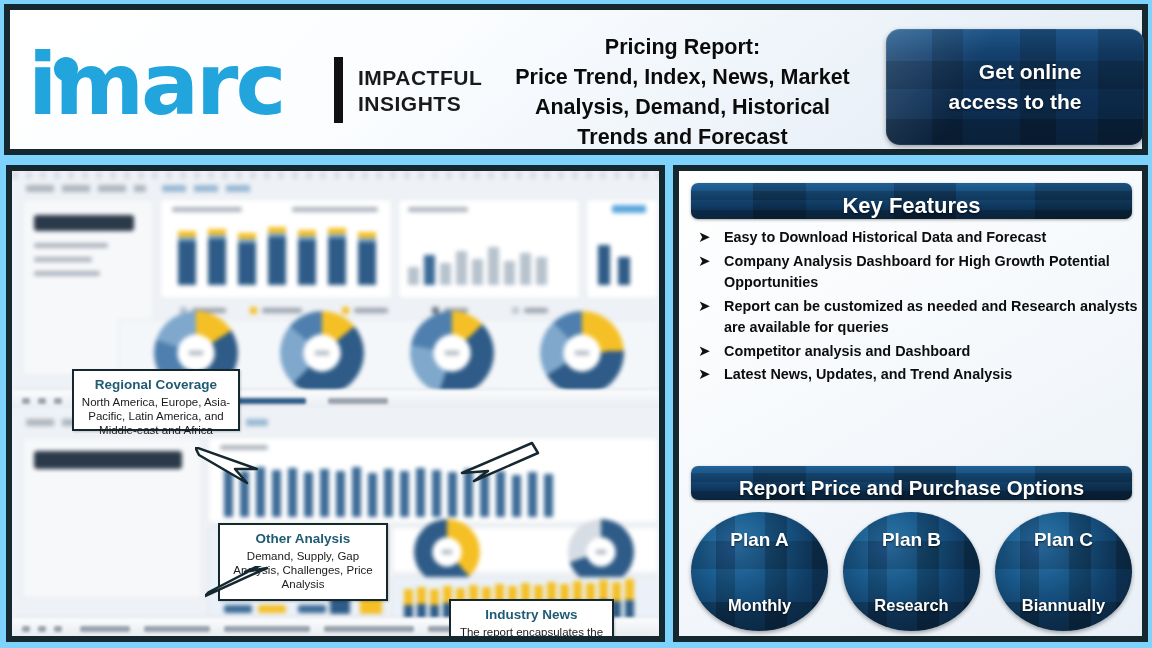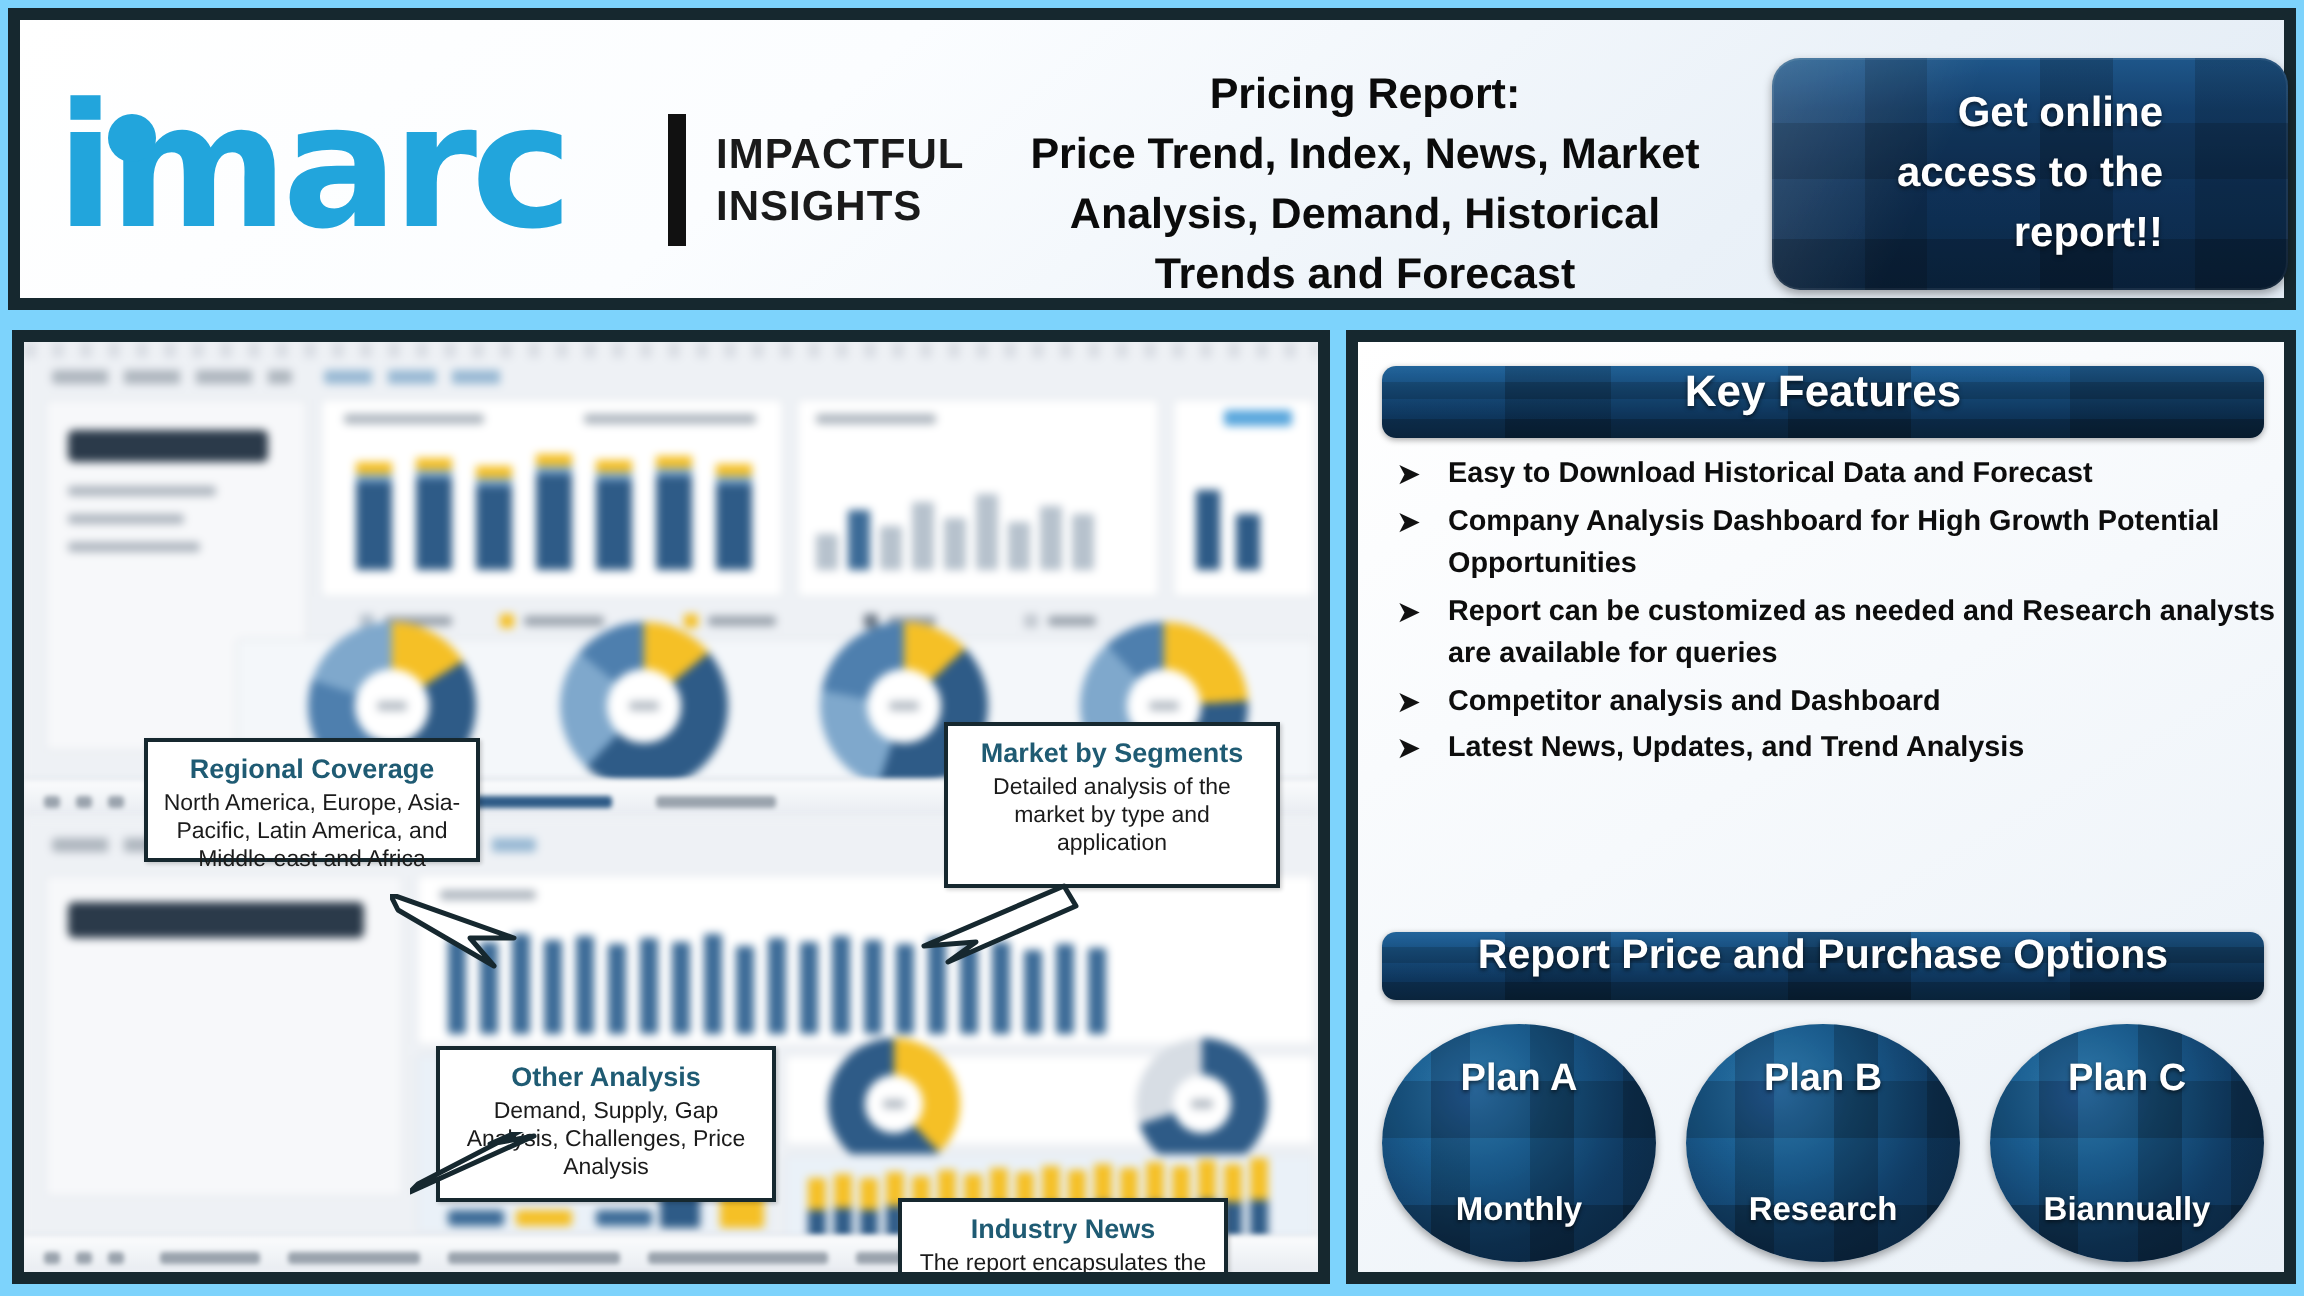--- a/index.html
+++ b/index.html
@@ -156,21 +156,21 @@
   .right-panel{
     position:absolute;left:673px;top:165px;width:475px;height:477px;
     border:6px solid #16282f;box-sizing:border-box;
     background:linear-gradient(150deg,#ffffff 0%,#f6f9fc 45%,#e9f0f7 100%);
     overflow:hidden;
   }
   .band{
     position:relative;border-radius:7px;overflow:hidden;
     background:linear-gradient(180deg,#1d5788 0%,#14446e 30%,#0c2f51 70%,#0a2741 100%);
     box-shadow:0 1px 3px rgba(0,0,0,.35);
-    display:flex;align-items:flex-start;justify-content:center;
+    display:flex;align-items:flex-end;justify-content:center;
   }
   .band:before{
     content:"";position:absolute;inset:0;
     background:
       linear-gradient(90deg, rgba(255,255,255,.10) 0 14%, rgba(0,0,0,.13) 14% 26%, rgba(255,255,255,.05) 26% 46%, rgba(0,0,0,.16) 46% 60%, rgba(255,255,255,.07) 60% 78%, rgba(0,0,0,.14) 78% 100%),
       linear-gradient(0deg, rgba(0,0,0,.20) 0 26%, rgba(255,255,255,.05) 26% 54%, rgba(0,0,0,.14) 54% 78%, rgba(255,255,255,.06) 78% 100%);
     mix-blend-mode:overlay;
   }
   .band span{
     position:relative;z-index:2;color:#fff;font-weight:bold;
@@ -238,21 +238,20 @@
         <div>Pricing Report:</div>
         <div>Price Trend, Index, News, Market</div>
         <div>Analysis, Demand, Historical</div>
         <div>Trends and Forecast</div>
       </div>
 
       <div class="cta-btn">
         <div class="cta-label">
           <div>Get online</div>
           <div>access to the</div>
-          <div>report!!</div>
         </div>
       </div>
 
     </div>
   </div>
 
   <div class="dash-panel">
     <div class="dash-inner">
 
       <div class="dash-blur" style="position:absolute;left:0;top:0;width:647px;height:232px;background:#eef1f5;">
@@ -531,24 +530,20 @@
         <polygon points="0,0 62,22 40,22 52,36 4,8" fill="#ffffff" stroke="#16282f" stroke-width="2.5" stroke-linejoin="round"></polygon>
       </svg>
       <div class="callout" style="left:60px;top:198px;width:168px;height:62px;">
         <div class="ct">Regional Coverage</div>
         <div class="cb">North America, Europe, Asia-Pacific, Latin America, and Middle-east and Africa</div>
       </div>
 
       <svg class="tail" style="left:440px;top:270px;width:90px;height:42px;" viewBox="0 0 90 42">
         <polygon points="80,2 10,32 36,30 22,40 86,12" fill="#ffffff" stroke="#16282f" stroke-width="2.5" stroke-linejoin="round"></polygon>
       </svg>
-      <div class="callout" style="left:460px;top:190px;width:168px;height:83px;">
-        <div class="ct">Market by Segments</div>
-        <div class="cb">Detailed analysis of the market by type and application</div>
-      </div>
 
       <svg class="tail" style="left:193px;top:395px;width:80px;height:38px;" viewBox="0 0 80 38">
         <polygon points="0,30 62,2 40,6 58,-2 4,26" fill="#ffffff" stroke="#16282f" stroke-width="2.5" stroke-linejoin="round"></polygon>
       </svg>
       <div class="callout" style="left:206px;top:352px;width:170px;height:78px;">
         <div class="ct">Other Analysis</div>
         <div class="cb">Demand, Supply, Gap Analysis, Challenges, Price Analysis</div>
       </div>
 
       <div class="callout" style="left:437px;top:428px;width:165px;height:84px;">

